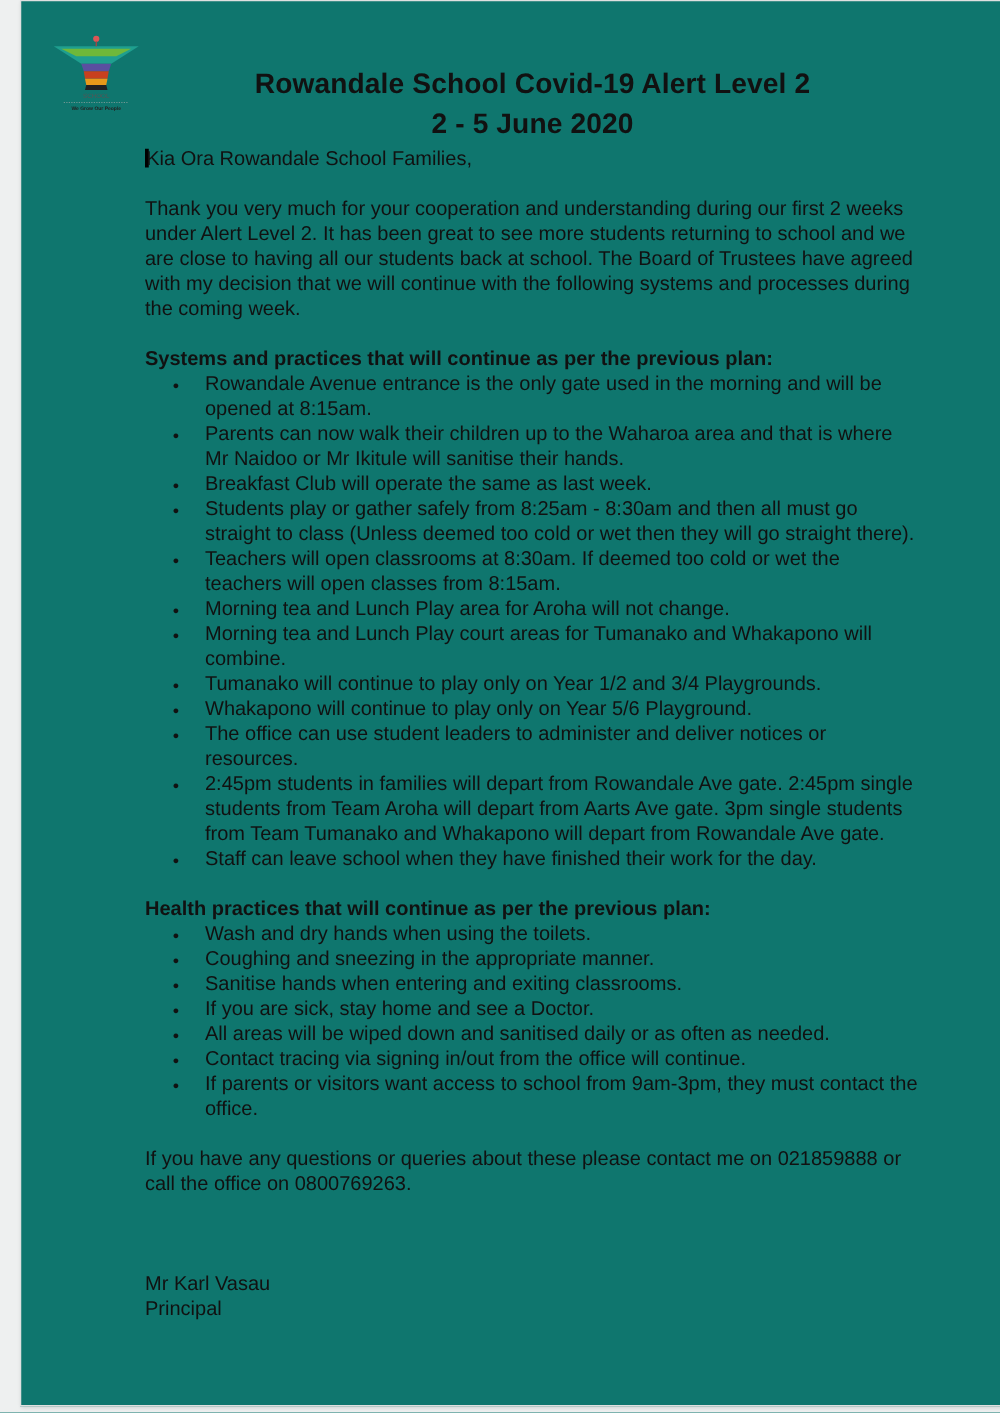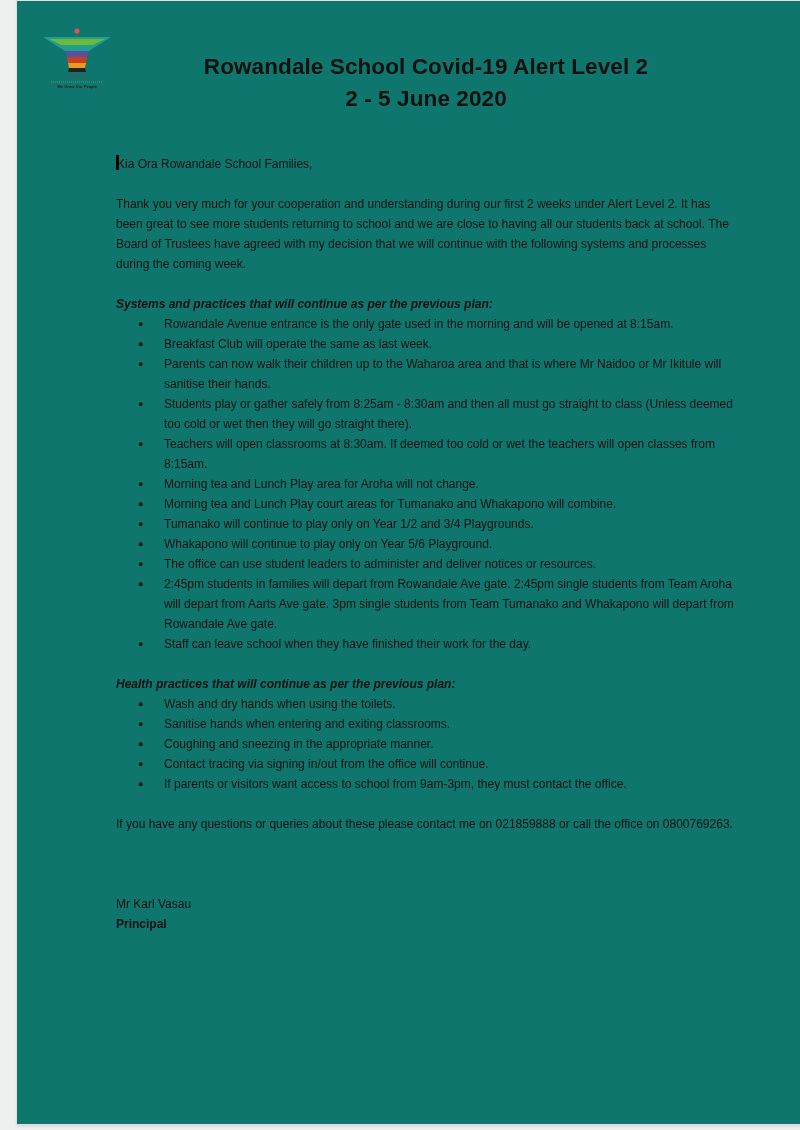--- a/index.html
+++ b/index.html
@@ -8,30 +8,30 @@
     font-family: "Liberation Sans", sans-serif; color: #111;
   }
   .page {
     position: absolute; left: 16px; top: 0; width: 796px; height: 1125px;
     background: #0f766e; border: 1px solid #e0e0e0; box-sizing: border-box;
     box-shadow: 1px 1px 3px rgba(0,0,0,0.12);
   }
   .logo { position: absolute; left: 22px; top: 16px; width: 76px; height: 76px; }
   .title-block { position: absolute; left: 0; width: 818px; top: 50px; text-align: center; }
   .title-line { font-weight: bold; font-size: 22.5px; line-height: 32px; letter-spacing: 0.1px; }
-  .body { position: absolute; left: 99px; top: 117px; width: 620px; font-size: 12px; line-height: 20px; margin-top: 36px; }
+  .body { position: absolute; left: 99px; top: 117px; width: 620px; font-size: 16px; line-height: 20px; }
   .cursor { display: inline-block; width: 3px; height: 15px; background: #000; vertical-align: -2px; margin-right: -2px; }
   p { margin: 0; }
   .gap { height: 20px; }
-  .heading { font-weight: bold; font-style: italic; }
+  .heading { font-weight: bold; }
   ul { margin: 0; padding: 0; list-style: none; }
   li { position: relative; padding-left: 48px; }
   li::before { content: "\25CF"; position: absolute; left: 22px; top: 0; font-size: 9px; }
   .sig-gap { height: 40px; }
-  .bold { font-weight: bold; }
+  .bold { font-weight: normal; }
 </style>
 </head>
 <body>
 
 <div class="page">
 
   <div class="logo">
     <svg width="76" height="76" viewBox="0 0 76 76">
       <polygon points="4,20 72,20 50,34 26,34" fill="#1f9f8f"></polygon>
       <polygon points="10,22 66,22 54,28 22,28" fill="#6fb83a"></polygon>
@@ -54,39 +54,41 @@
 
   <div class="body">
     <p><span class="cursor"></span><span>Kia Ora Rowandale School Families,</span></p>
     <div class="gap"></div>
     <p>Thank you very much for your cooperation and understanding during our first 2 weeks under Alert Level 2. It has been great to see more students returning to school and we are close to having all our students back at school. The Board of Trustees have agreed with my decision that we will continue with the following systems and processes during the coming week.</p>
     <div class="gap"></div>
 
     <p class="heading">Systems and practices that will continue as per the previous plan:</p>
     <ul>
       <li>Rowandale Avenue entrance is the only gate used in the morning and will be opened at 8:15am.</li>
+      <li>Parents can now walk their children up to the Waharoa area and that is where Mr Naidoo or Mr Ikitule will sanitise their hands.</li>
       <li>Breakfast Club will operate the same as last week.</li>
-      <li>Parents can now walk their children up to the Waharoa area and that is where Mr Naidoo or Mr Ikitule will sanitise their hands.</li>
       <li>Students play or gather safely from 8:25am - 8:30am and then all must go straight to class (Unless deemed too cold or wet then they will go straight there).</li>
       <li>Teachers will open classrooms at 8:30am. If deemed too cold or wet the teachers will open classes from 8:15am.</li>
       <li>Morning tea and Lunch Play area for Aroha will not change.</li>
       <li>Morning tea and Lunch Play court areas for Tumanako and Whakapono will combine.</li>
       <li>Tumanako will continue to play only on Year 1/2 and 3/4 Playgrounds.</li>
       <li>Whakapono will continue to play only on Year 5/6 Playground.</li>
       <li>The office can use student leaders to administer and deliver notices or resources.</li>
       <li>2:45pm students in families will depart from Rowandale Ave gate. 2:45pm single students from Team Aroha will depart from Aarts Ave gate. 3pm single students from Team Tumanako and Whakapono will depart from Rowandale Ave gate.</li>
       <li>Staff can leave school when they have finished their work for the day.</li>
     </ul>
     <div class="gap"></div>
 
     <p class="heading">Health practices that will continue as per the  previous plan:</p>
     <ul>
       <li>Wash and dry hands when using the toilets.</li>
+      <li>Coughing and sneezing in the appropriate manner.</li>
       <li>Sanitise hands when entering and exiting classrooms.</li>
-      <li>Coughing and sneezing in the appropriate manner.</li>
+      <li>If you are sick, stay home and see a Doctor.</li>
+      <li>All areas will be wiped down and sanitised daily or as often as needed.</li>
       <li>Contact tracing via signing in/out from the office will continue.</li>
       <li>If parents or visitors want access to school from 9am-3pm, they must contact the office.</li>
     </ul>
     <div class="gap"></div>
 
     <p>If you have any questions or queries about these please contact me on 021859888 or call the office on 0800769263.</p>
     <div class="gap"></div>
     <div class="sig-gap"></div>
     <p>Mr Karl Vasau</p>
     <p class="bold">Principal</p>

